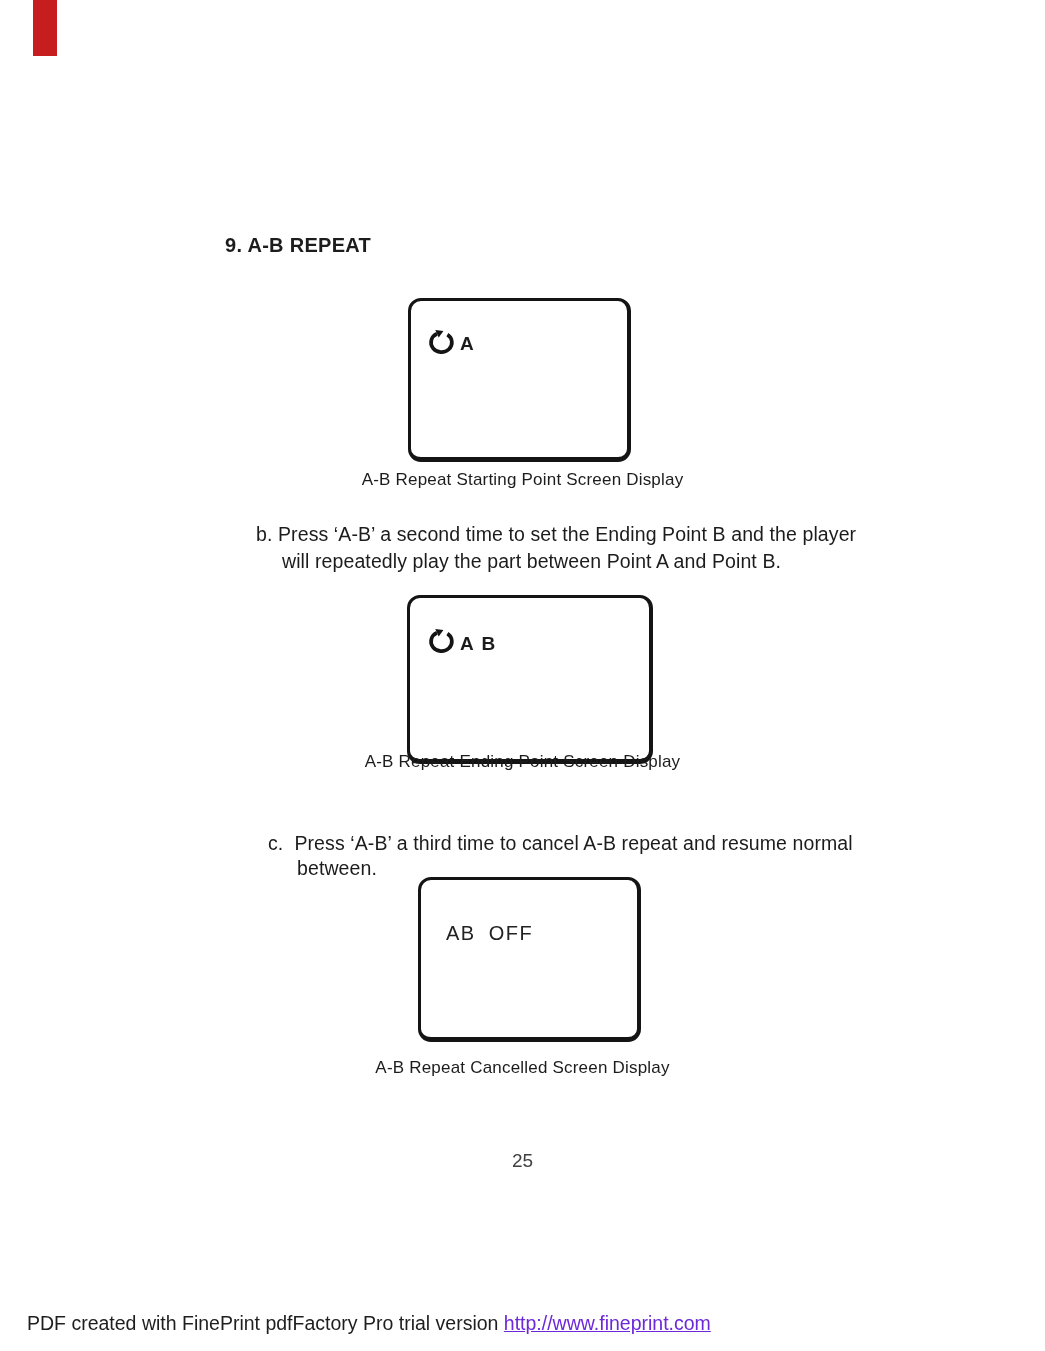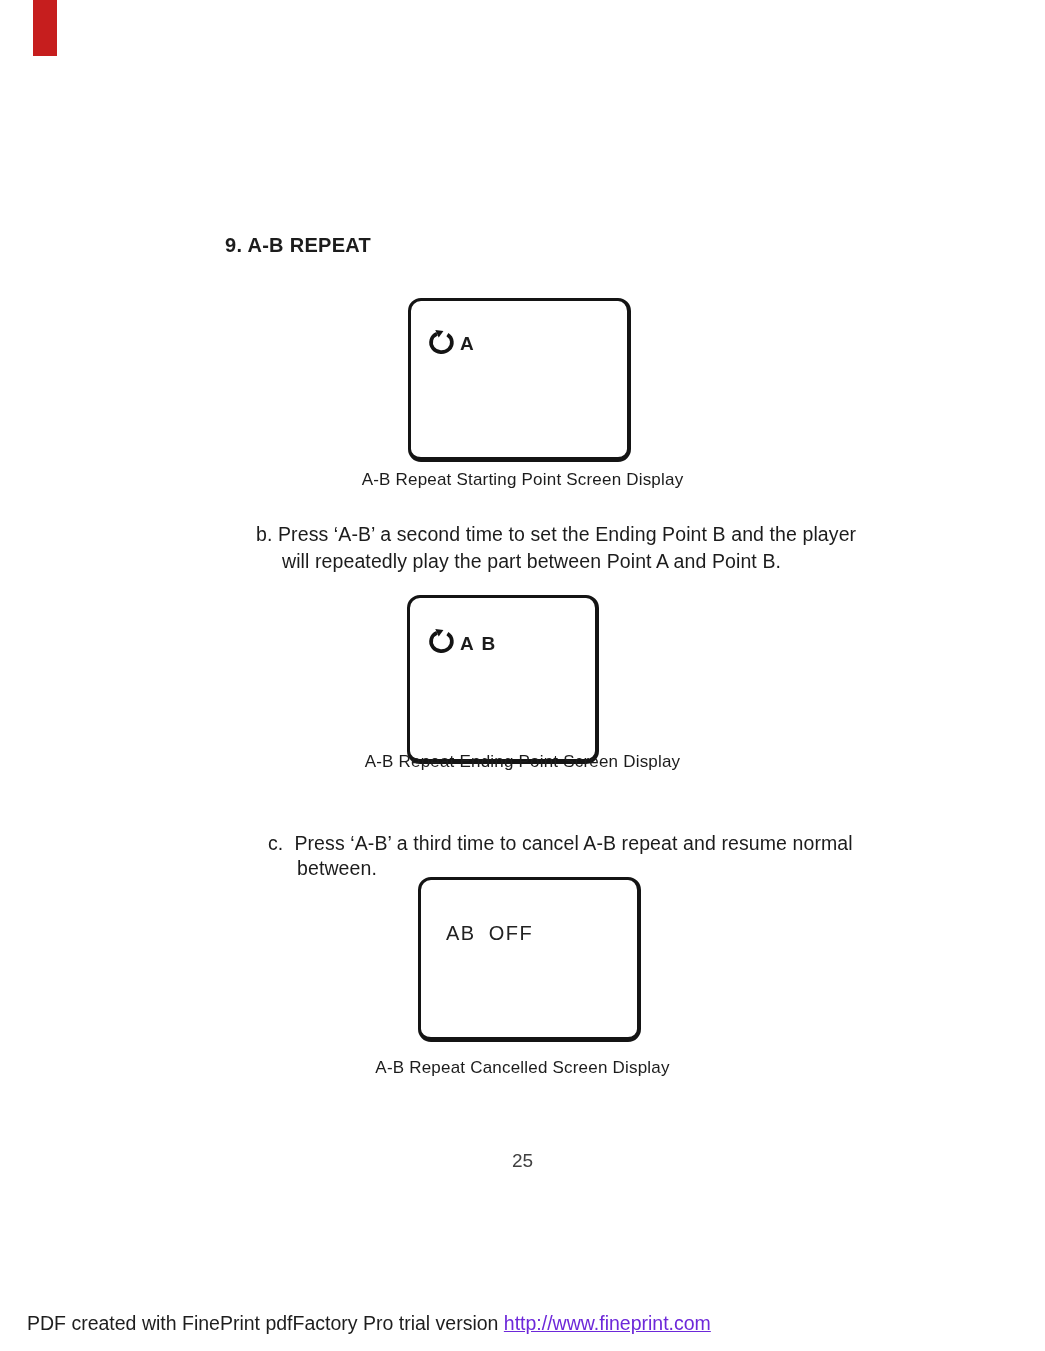--- a/index.html
+++ b/index.html
@@ -102,21 +102,21 @@
         <polygon points="13.1,2.3 9.5,7.3 6.9,1.5" fill="#141414"></polygon>
       </svg>
     </span>
     <span class="point-label" style="left:49px; top:32px;">A</span>
   </div>
   <div class="caption" style="top:470px;">A-B Repeat Starting Point Screen Display</div>
 
   <div class="bodyline" style="left:244px; top:523px;margin-left:12px;">b. Press ‘A-B’ a second time to set the Ending Point B and the player</div>
   <div class="bodyline" style="left:282px; top:550px;">will repeatedly play the part between Point A and Point B.</div>
 
-  <div class="screen" style="left:407px; top:595px; width:192px; height:169px;">
+  <div class="screen" style="left:407px; top:595px; width:246px; height:169px;">
     <span class="icon" style="left:16px; top:29px;">
       <svg width="32" height="29" viewBox="0 0 24 22">
         <path d="M 16.1,5.0 A 7.9,7.3 0 1 1 8.2,4.4" fill="none" stroke="#141414" stroke-width="2.8"></path>
         <polygon points="13.1,2.3 9.5,7.3 6.9,1.5" fill="#141414"></polygon>
       </svg>
     </span>
     <span class="point-label" style="left:50px; top:35px;">A B</span>
   </div>
   <div class="caption" style="top:752px;">A-B Repeat Ending Point Screen Display</div>
 

